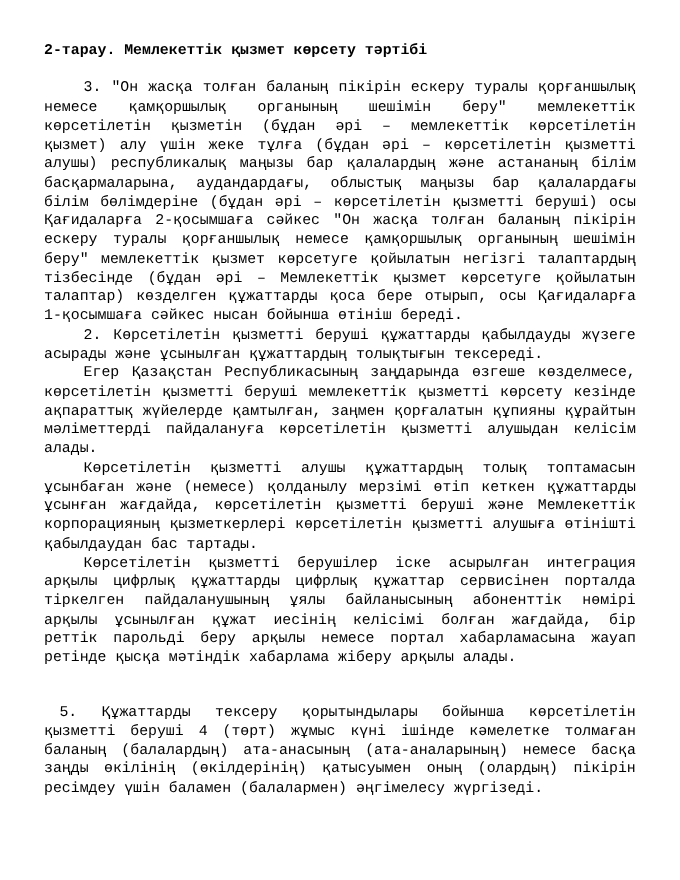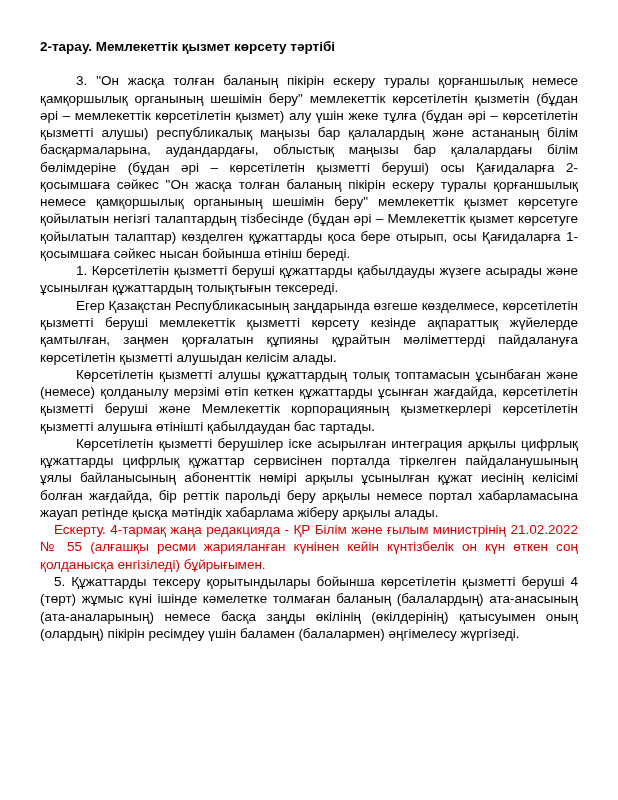--- a/index.html
+++ b/index.html
@@ -8,55 +8,54 @@
     --page-bg: #ffffff;
   }
   * { margin: 0; padding: 0; box-sizing: border-box; }
   html, body { background: var(--page-bg); }
   .page {
     width: 618px;
     height: 800px;
     background: var(--page-bg);
     padding: 38px 40px 30px 40px;
     overflow: hidden;
-    font-family: Liberation Sans, sans-serif;
+    font-family: Liberation Mono, monospace;
     font-size: 13.5px;
     line-height: 1.28;
     color: var(--text-color);
   }
   .doc-title {
     font-size: 13.5px;
     font-weight: bold;
     margin-bottom: 17px;
     text-align: left;
   }
   .para {
     text-align: justify;
     color: var(--text-color);
   }
   .para.indent { text-indent: 36px; }
-  .para.small-indent { text-indent: 14px; }
+  .para.small-indent { text-indent: 14px; margin-top: 32px; }
   .para.note {
     color: var(--note-color);
     text-indent: 14px;
   }
 </style>
 </head>
 <body>
 
 <div class="page">
   <h1 class="doc-title">2-тарау. Мемлекеттік қызмет көрсету тәртібі</h1>
 
   <p class="para indent">3. "Он жасқа толған баланың пікірін ескеру туралы қорғаншылық немесе қамқоршылық органының шешімін беру" мемлекеттік көрсетілетін қызметін (бұдан әрі – мемлекеттік көрсетілетін қызмет) алу үшін жеке тұлға (бұдан әрі – көрсетілетін қызметті алушы) республикалық маңызы бар қалалардың және астананың білім басқармаларына, аудандардағы, облыстық маңызы бар қалалардағы білім бөлімдеріне (бұдан әрі – көрсетілетін қызметті беруші) осы Қағидаларға 2-қосымшаға сәйкес "Он жасқа толған баланың пікірін ескеру туралы қорғаншылық немесе қамқоршылық органының шешімін беру" мемлекеттік қызмет көрсетуге қойылатын негізгі талаптардың тізбесінде (бұдан әрі – Мемлекеттік қызмет көрсетуге қойылатын талаптар) көзделген құжаттарды қоса бере отырып, осы Қағидаларға 1-қосымшаға сәйкес нысан бойынша өтініш береді.</p>
 
 
-  <p class="para indent">1. Көрсетілетін қызметті беруші құжаттарды қабылдауды жүзеге асырады және ұсынылған құжаттардың толықтығын тексереді.</p>
+  <p class="para indent">2. Көрсетілетін қызметті беруші құжаттарды қабылдауды жүзеге асырады және ұсынылған құжаттардың толықтығын тексереді.</p>
 
   <p class="para indent">Егер Қазақстан Республикасының заңдарында өзгеше көзделмесе, көрсетілетін қызметті беруші мемлекеттік қызметті көрсету кезінде ақпараттық жүйелерде қамтылған, заңмен қорғалатын құпияны құрайтын мәліметтерді пайдалануға көрсетілетін қызметті алушыдан келісім алады.</p>
 
   <p class="para indent">Көрсетілетін қызметті алушы құжаттардың толық топтамасын ұсынбаған және (немесе) қолданылу мерзімі өтіп кеткен құжаттарды ұсынған жағдайда, көрсетілетін қызметті беруші және Мемлекеттік корпорацияның қызметкерлері көрсетілетін қызметті алушыға өтінішті қабылдаудан бас тартады.</p>
 
   <p class="para indent">Көрсетілетін қызметті берушілер іске асырылған интеграция арқылы цифрлық құжаттарды цифрлық құжаттар сервисінен порталда тіркелген пайдаланушының ұялы байланысының абоненттік нөмірі арқылы ұсынылған құжат иесінің келісімі болған жағдайда, бір реттік парольді беру арқылы немесе портал хабарламасына жауап ретінде қысқа мәтіндік хабарлама жіберу арқылы алады.</p>
 
-  <p class="para note">Ескерту. 4-тармақ жаңа редакцияда - ҚР Білім және ғылым министрінің 21.02.2022 № 55 (алғашқы ресми жарияланған күнінен кейін күнтізбелік он күн өткен соң қолданысқа енгізіледі) бұйрығымен.</p>
 
   <p class="para small-indent">5. Құжаттарды тексеру қорытындылары бойынша көрсетілетін қызметті беруші 4 (төрт) жұмыс күні ішінде кәмелетке толмаған баланың (балалардың) ата-анасының (ата-аналарының) немесе басқа заңды өкілінің (өкілдерінің) қатысуымен оның (олардың) пікірін ресімдеу үшін баламен (балалармен) әңгімелесу жүргізеді.</p>
 </div>
 
 </body></html>

